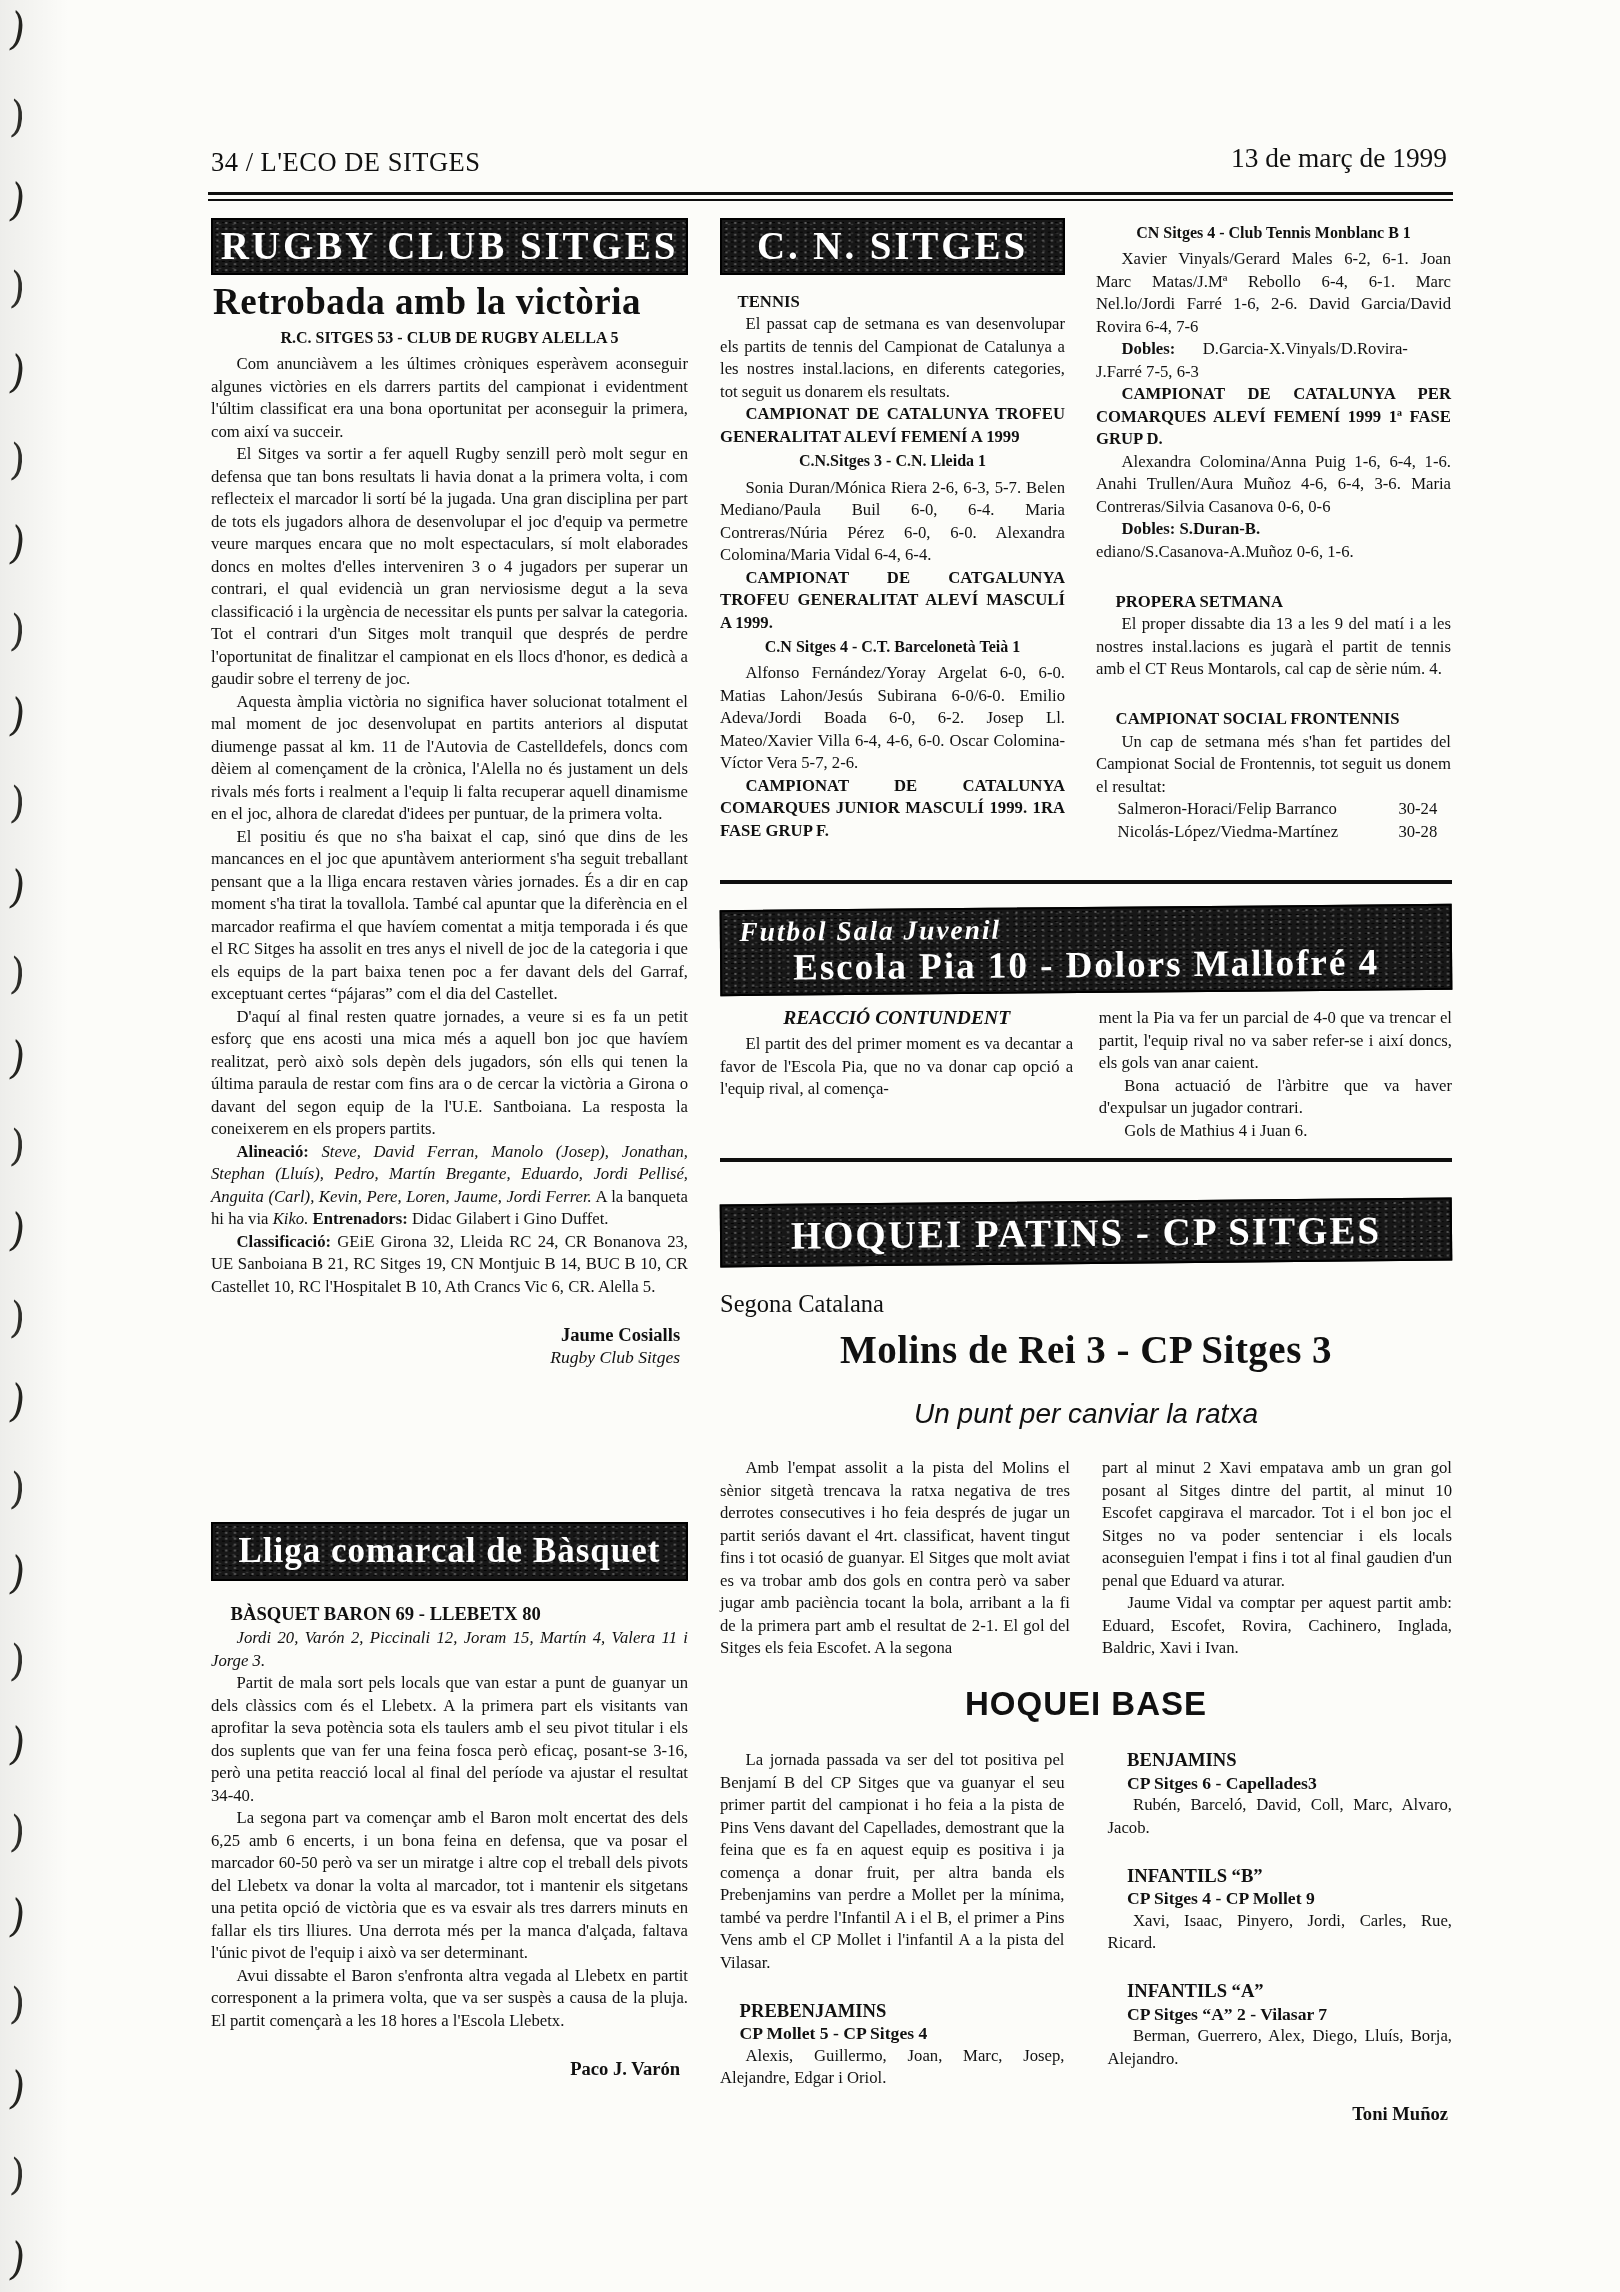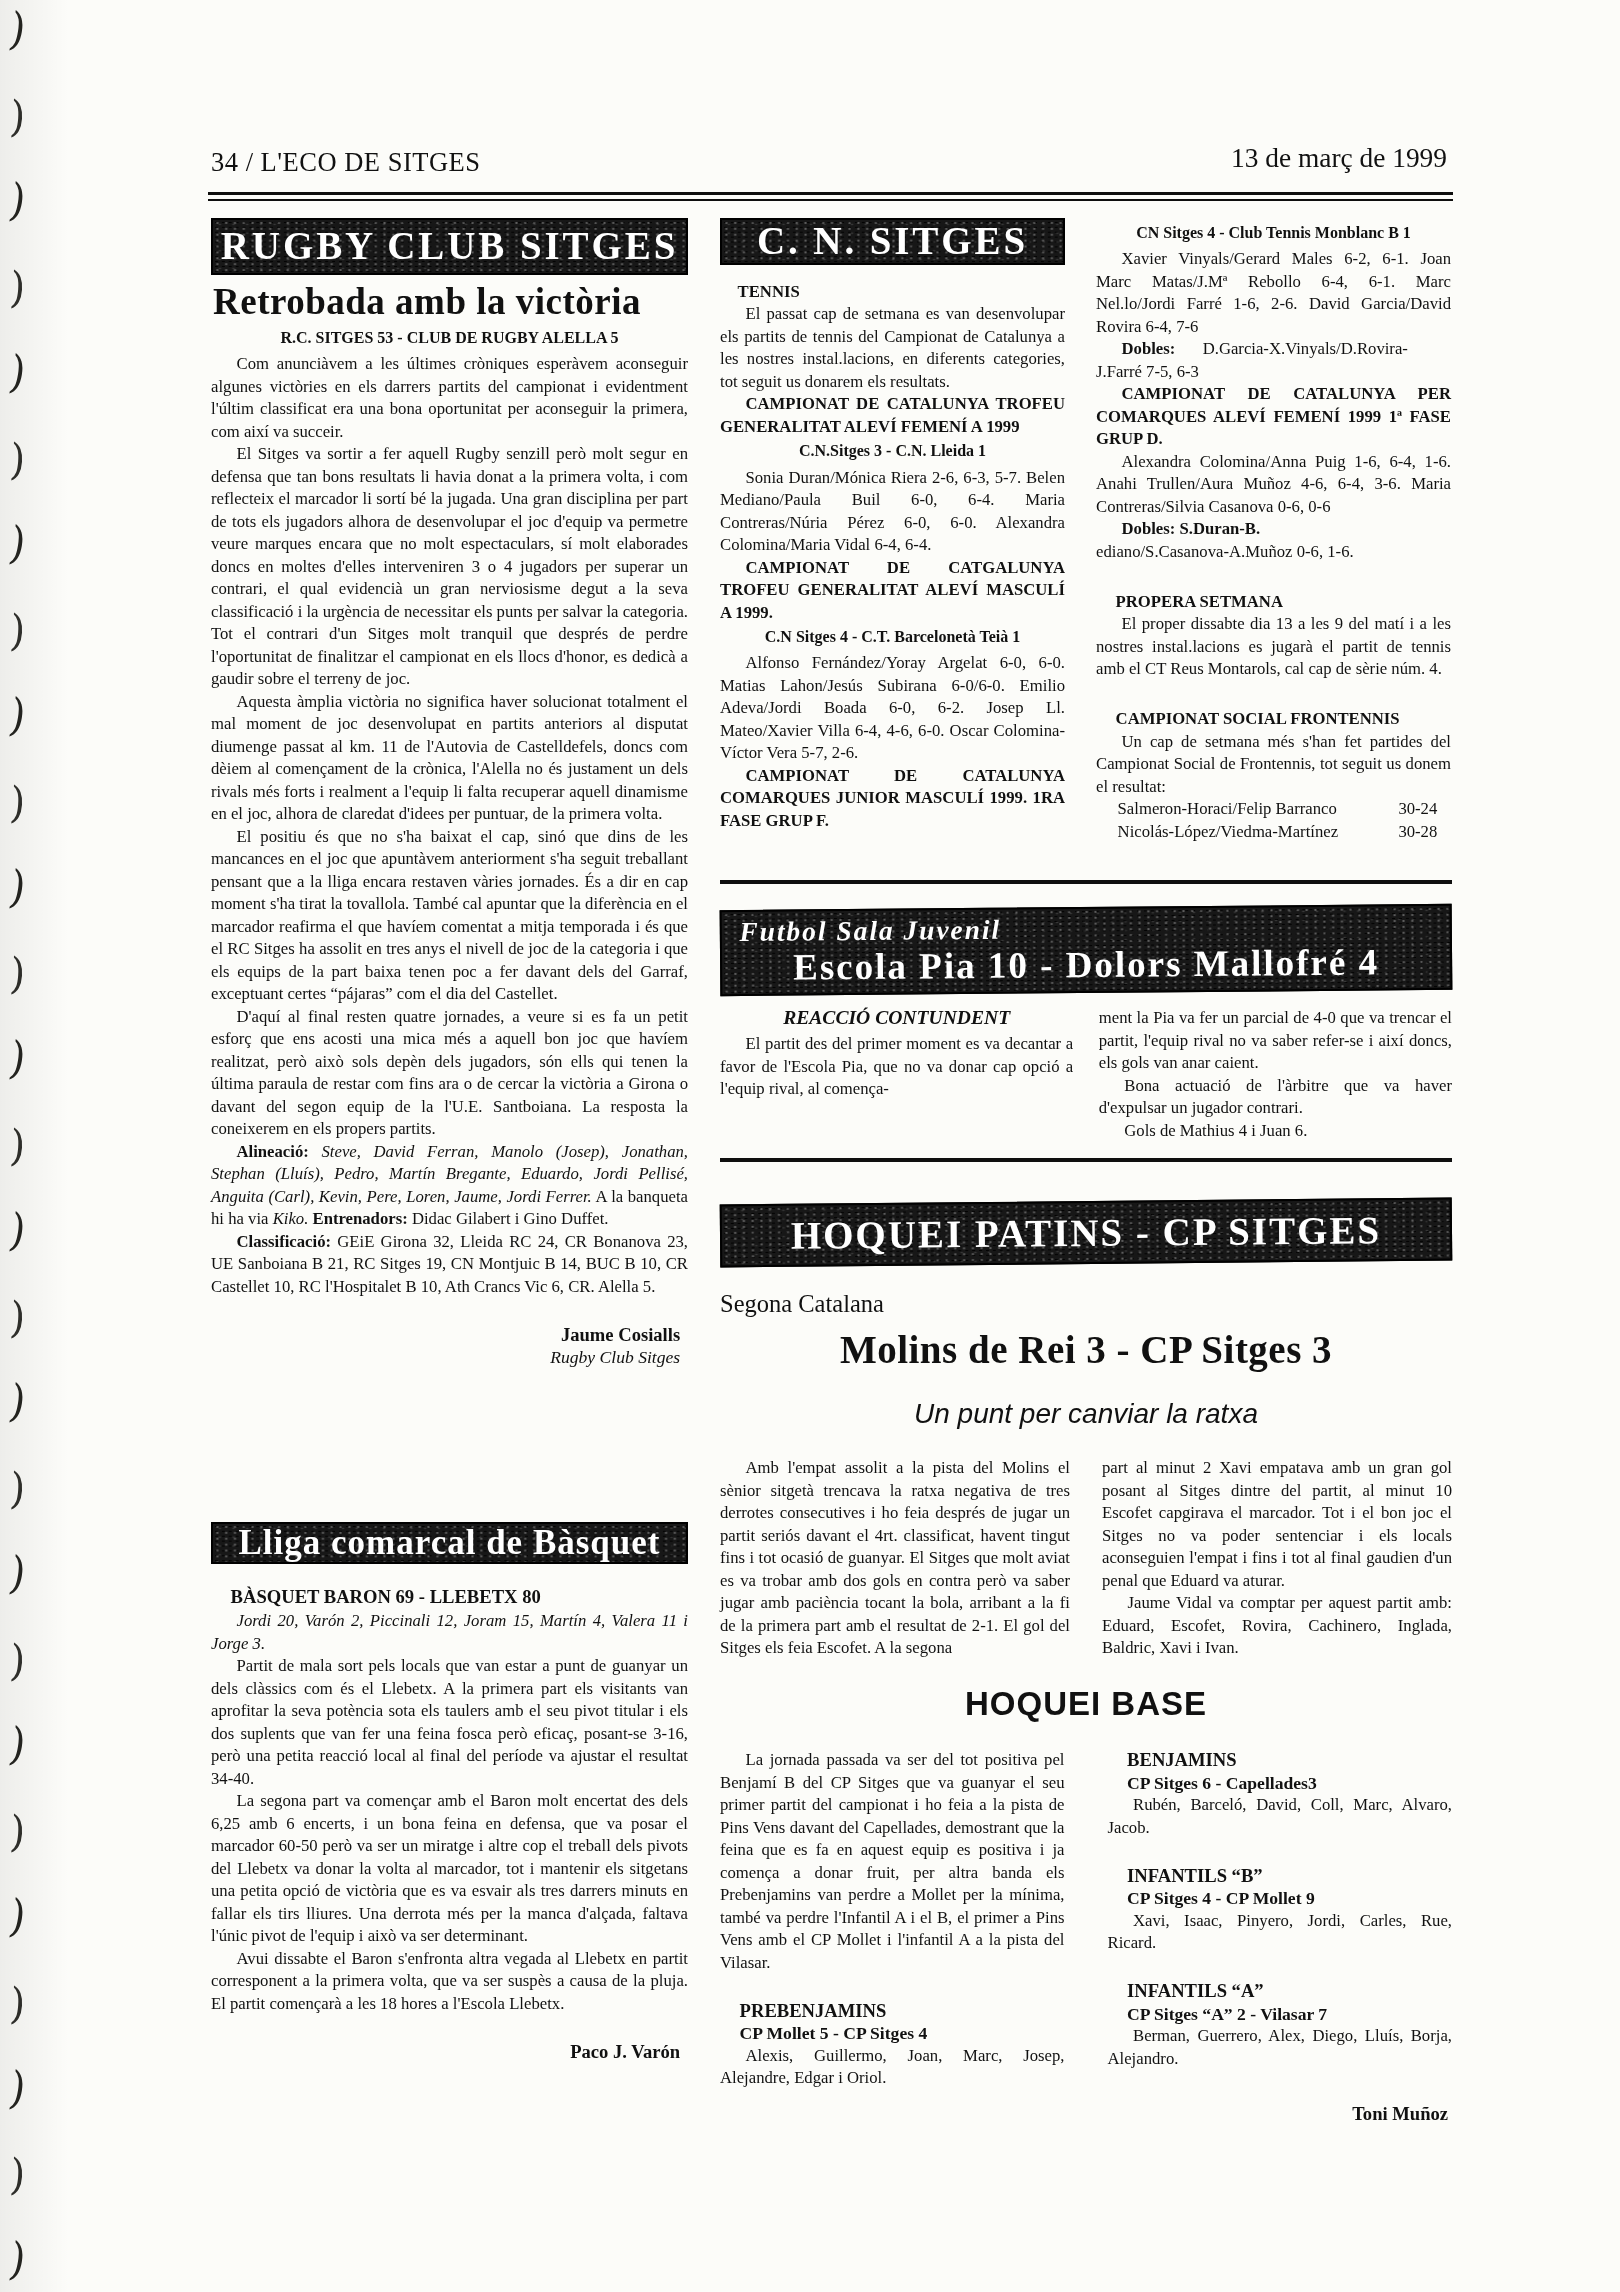--- a/index.html
+++ b/index.html
@@ -40,27 +40,27 @@
 
   
   .col-rugby{position:absolute;left:211px;top:218px;width:477px;}
   .rugby-banner{width:100%;height:57px;font-size:39px;}
   .rugby-headline{font-size:37px;font-weight:bold;margin:15.7px 0 13.7px 2px;letter-spacing:0.5px;}
   .sig{ text-align:right;font-weight:bold;font-size:18.6px;margin-top:25.5px;padding-right:7.8px;text-indent:0 !important;}
   .sig-org{text-align:right;font-style:italic;font-size:17.6px;padding-right:7.8px;text-indent:0 !important;}
 
   
   .col-basquet{position:absolute;left:211px;top:1522px;width:477px;}
-  .basquet-banner{width:100%;height:42px;font-size:35px;letter-spacing:1px;}
+  .basquet-banner{width:100%;height:59px;font-size:35px;letter-spacing:1px;}
   .col-basquet .matchhead{font-weight:bold;font-size:18.6px;margin:21.6px 0 2px;padding-left:19.6px;}
   .scorers{font-style:italic;}
 
   
   .col-tennis{position:absolute;left:720px;top:218px;width:345px;}
-  .cn-banner{width:100%;height:47px;font-size:39px;margin-bottom:15.7px;}
+  .cn-banner{width:100%;height:57px;font-size:39px;margin-bottom:15.7px;}
   .col-tennis .lbl{font-weight:bold;padding-left:17.6px;}
 
   
   .col-tennis2{position:absolute;left:1096px;top:220px;width:355px;}
   .dobles-label{font-weight:bold;margin-right:27.4px;}
   .gap28{margin-top:27.4px !important;}
   .frrow{display:flex;justify-content:space-between;padding:0 13.7px 0 21.6px;text-indent:0 !important;}
 
   
   .futsal{position:absolute;left:720px;top:880px;width:732px;}

